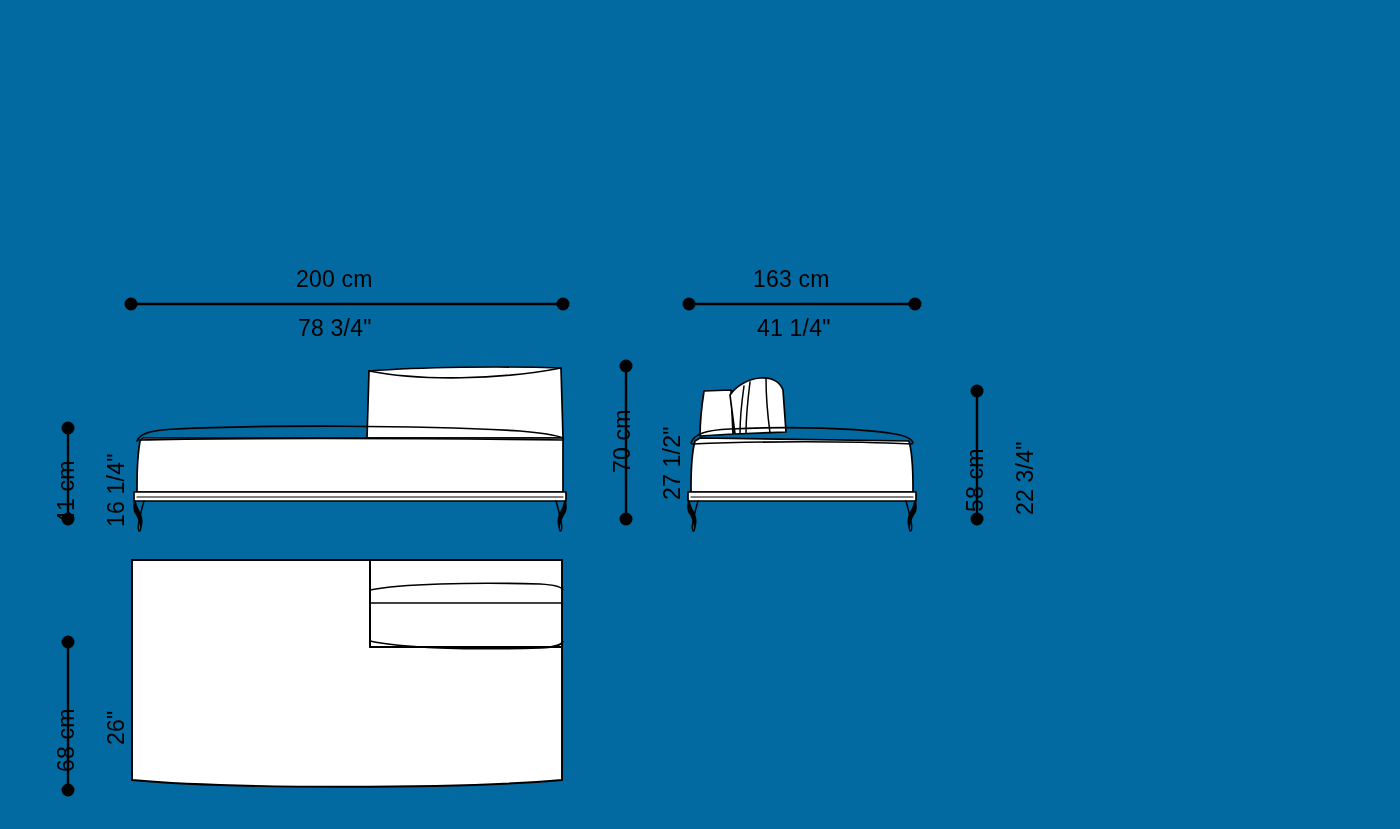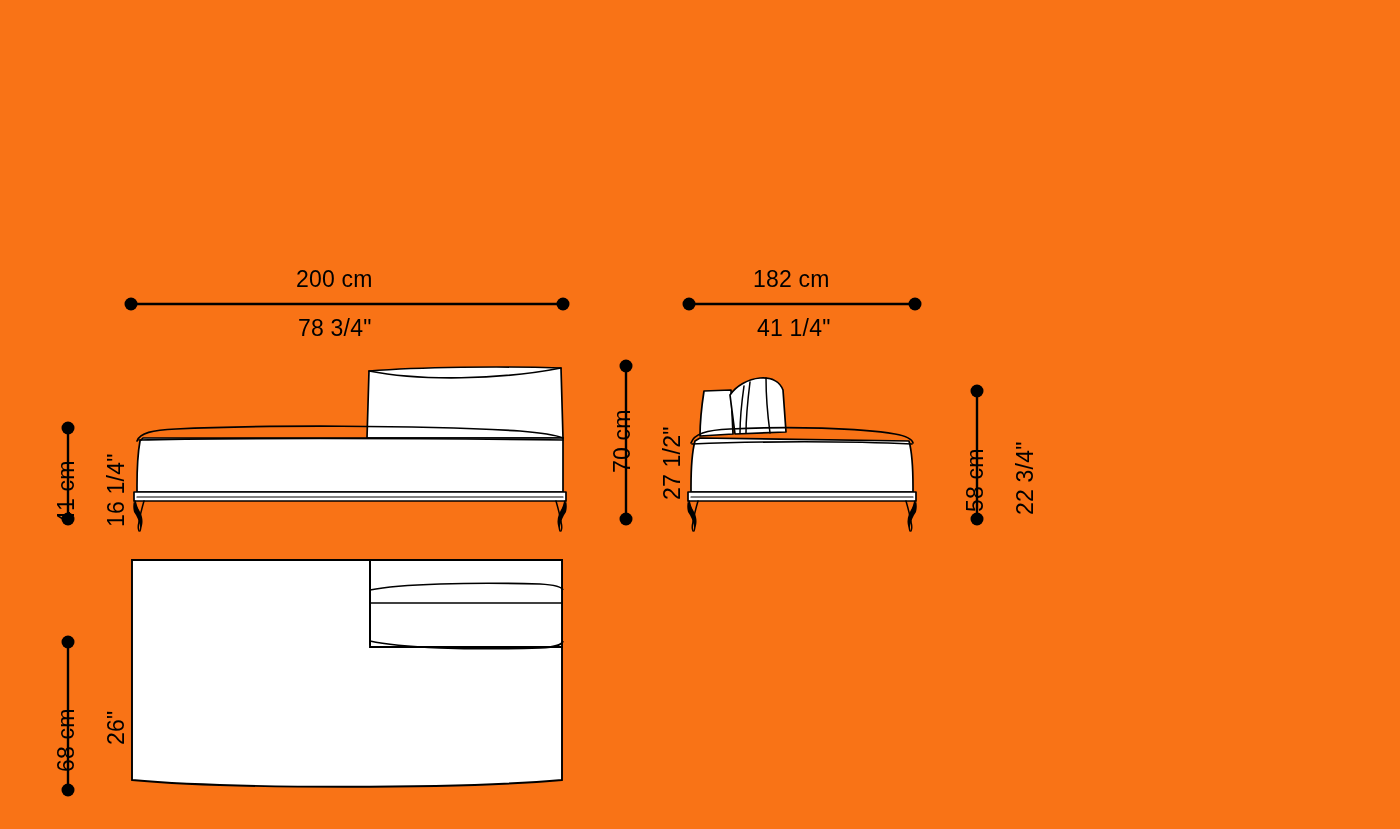--- a/index.html
+++ b/index.html
@@ -8,21 +8,21 @@
     background: #ffffff;
   }
   body {
     font-family: "Liberation Sans", sans-serif;
     color: #000000;
   }
   #sheet {
     position: relative;
     width: 1400px;
     height: 829px;
-    background: #f97316;
+    background: #0369a1;
     overflow: hidden;
     text-decoration: underline;
   }
   .dim-label {
     position: absolute;
     font-size: 23px;
     font-weight: 400;
     letter-spacing: 0.2px;
     color: #000000;
     white-space: nowrap;
@@ -41,21 +41,21 @@
   }
 </style>
 </head>
 <body>
 
 <div id="sheet">
 
   <div class="dim-label" style="left:296px; top:268px;">200 cm</div>
   <div class="dim-label" style="left:298px; top:317px;">78 3/4"</div>
 
-  <div class="dim-label" style="left:753px; top:268px;">182 cm</div>
+  <div class="dim-label" style="left:753px; top:268px;">163 cm</div>
   <div class="dim-label" style="left:757px; top:317px;">41 1/4"</div>
 
   <div class="dim-label vert" style="left:55px; top:524px;">41 cm</div>
   <div class="dim-label vert" style="left:105px; top:527px;">16 1/4"</div>
 
   <div class="dim-label vert" style="left:611px; top:473px;">70 cm</div>
   <div class="dim-label vert" style="left:661px; top:500px;">27 1/2"</div>
 
   <div class="dim-label vert" style="left:964px; top:512px;">58 cm</div>
   <div class="dim-label vert" style="left:1014px; top:515px;">22 3/4"</div>

